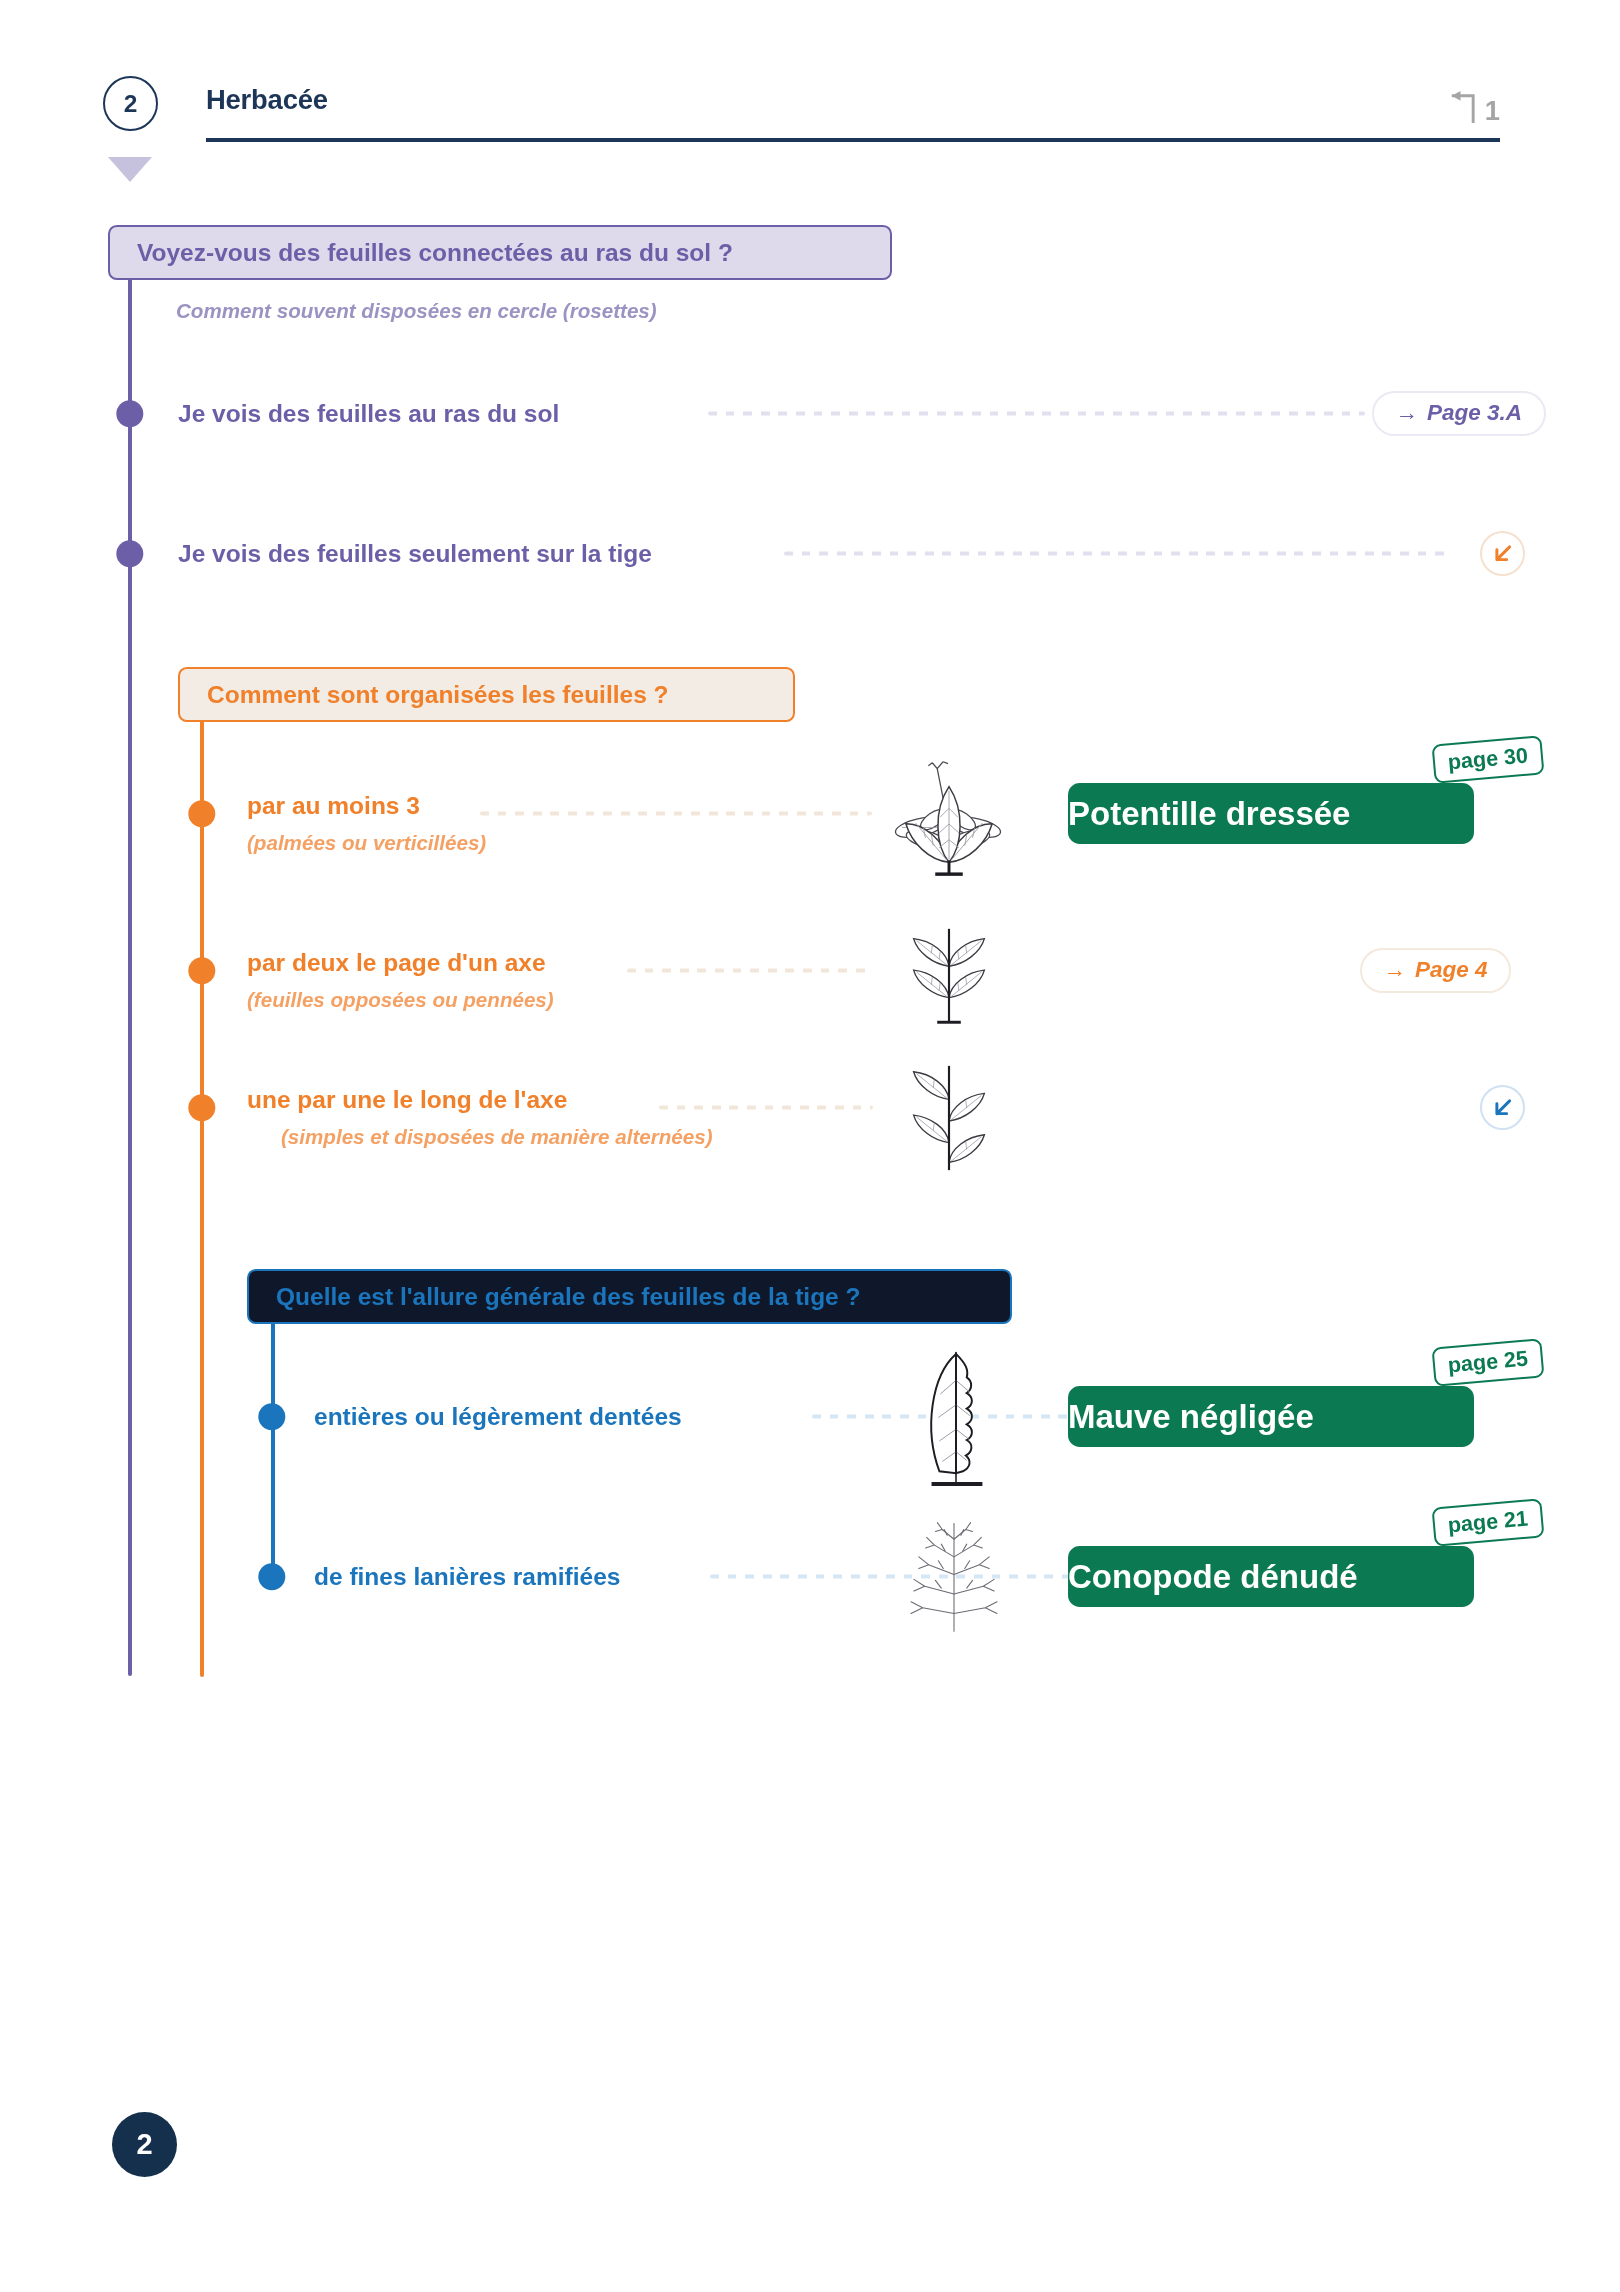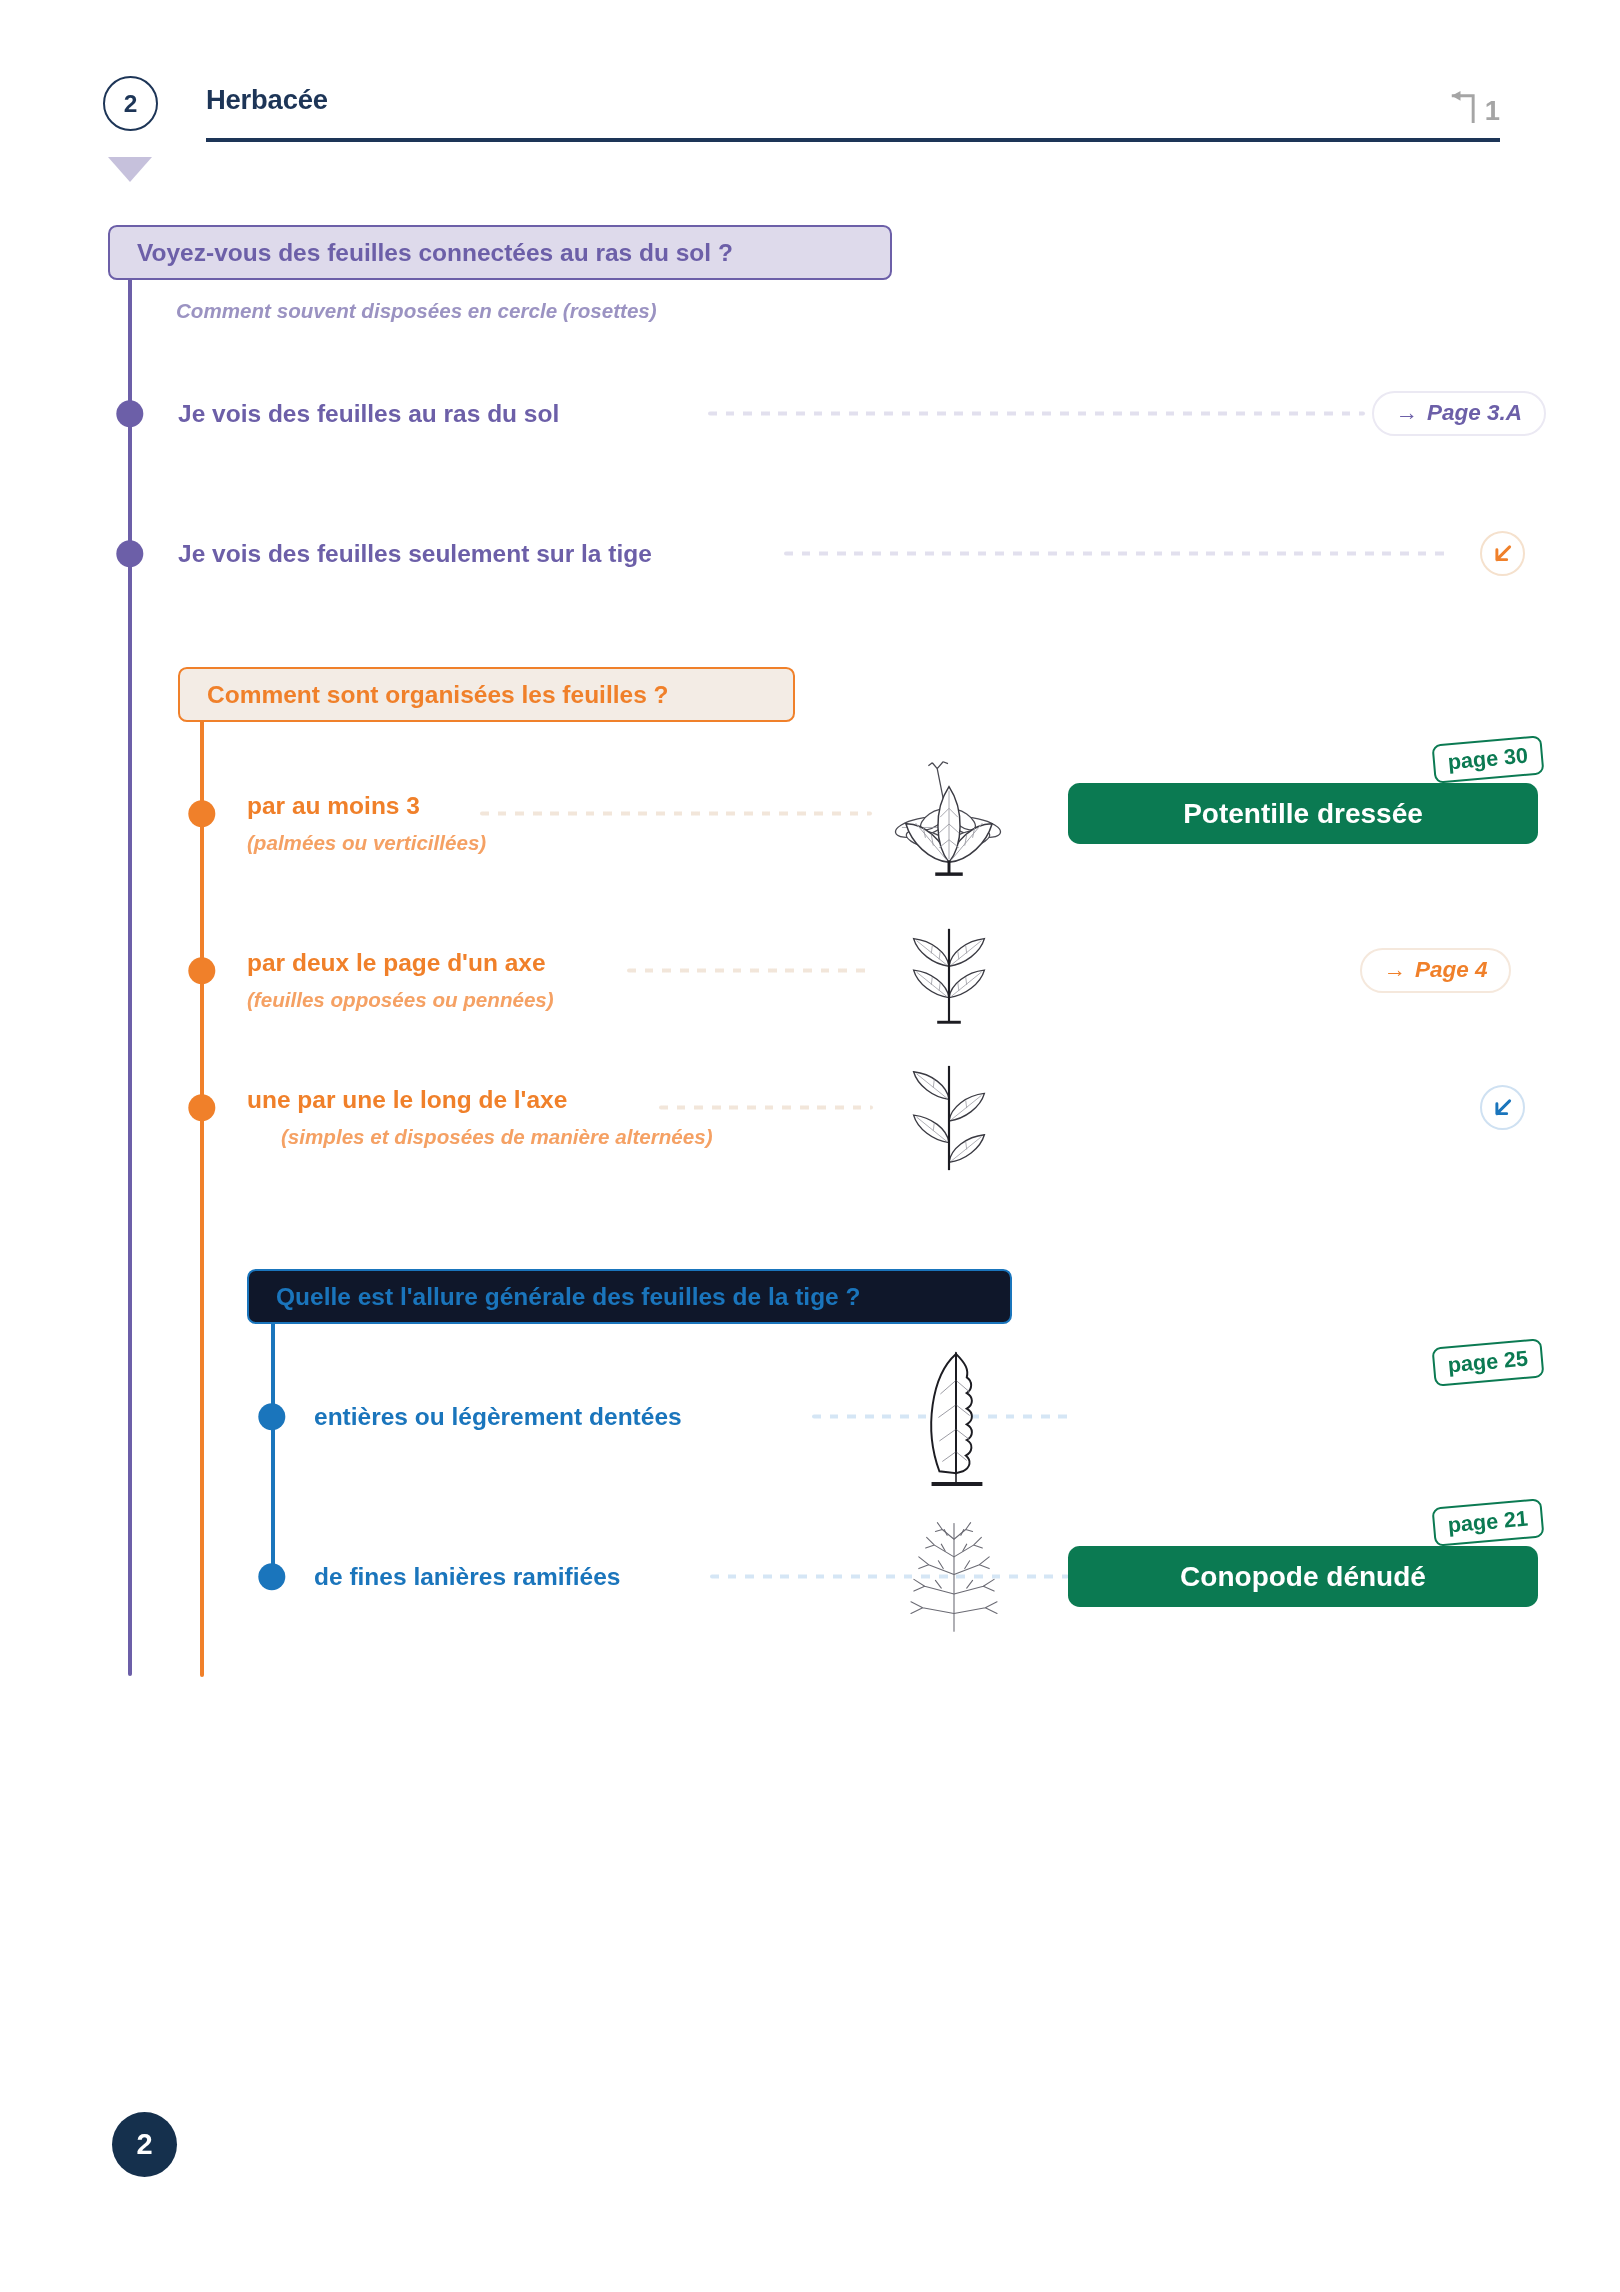--- a/index.html
+++ b/index.html
@@ -102,24 +102,24 @@
   .circ-arrow{
     position:absolute;width:45px;height:45px;border-radius:50%;
     border:2px solid;box-sizing:border-box;background:#fff;
     display:flex;align-items:center;justify-content:center;
   }
   .circ-arrow.orange{border-color:#f5e1cd;}
   .circ-arrow.blue{border-color:#cfe1f2;}
 
   
   .result{
-    position:absolute;height:61px;width:470px;
+    position:absolute;height:61px;width:406px;
     background:#0b7a52;border-radius:11.8px;
-    display:flex;align-items:center;justify-content:center;
-    color:#ffffff;font-size:28px;font-weight:bold;white-space:nowrap;
+    display:flex;align-items:center;justify-content:flex-start;
+    color:#ffffff;font-size:33px;font-weight:bold;white-space:nowrap;
   }
   .pagetag{
     position:absolute;background:#ffffff;border:2.5px solid #0b7a52;
     border-radius:8.8px;color:#0b7a52;font-size:21.6px;font-weight:bold;
     padding:3.9px 12.7px 4.9px;transform:rotate(-5deg);white-space:nowrap;
     z-index:5;
   }
 
   
   .illus{position:absolute;}
@@ -286,20 +286,23 @@
       <path d="M45 18 C20 40 12 95 28 138 L45 140 L45 18 Z" fill="#ffffff" stroke="#1c1c22" stroke-width="2"></path>
       <path d="M45 18 C55 28 58 34 56 42 C62 46 62 54 56 58 C63 62 63 70 56 74 C63 78 63 86 56 90
                C63 94 63 102 56 106 C63 110 62 118 55 122 C61 127 60 134 52 138 L45 140 Z" fill="#ffffff" stroke="#1c1c22" stroke-width="2"></path>
       <g fill="none" stroke="#9a9aa2" stroke-width="1">
         <path d="M45 45 l-16 14 M45 45 l14 12 M45 70 l-18 13 M45 70 l14 11
                  M45 95 l-17 12 M45 95 l13 10 M45 118 l-14 10 M45 118 l11 9"></path>
       </g>
       <path d="M45 20 L45 150" stroke="#1c1c22" stroke-width="1.6"></path>
       <path d="M20 151 L72 151" stroke="#1c1c22" stroke-width="4"></path>
     </svg>
+    <div class="result" style="left:1068px;top:-1px;">
+      <span>Mauve négligée</span>
+    </div>
     <div class="pagetag" style="left:1433px;top:-44px;">page 25</div>
   </div>
 
   <div class="row" style="left:0;top:1547px;width:1568px;">
     <div class="dot blue" style="left:272px;"></div>
     <div class="row-label blue" style="left:314px;">de fines lanières ramifiées</div>
     <div class="leader blue" style="left:710px;width:359px;"></div>
     <svg class="illus" style="left:900px;top:-41px;" width="108" height="132" viewBox="0 0 110 135">
       <g fill="none" stroke="#6b6b74" stroke-width="1.1" stroke-linecap="round">
         <path d="M55 128 L55 18"></path>

